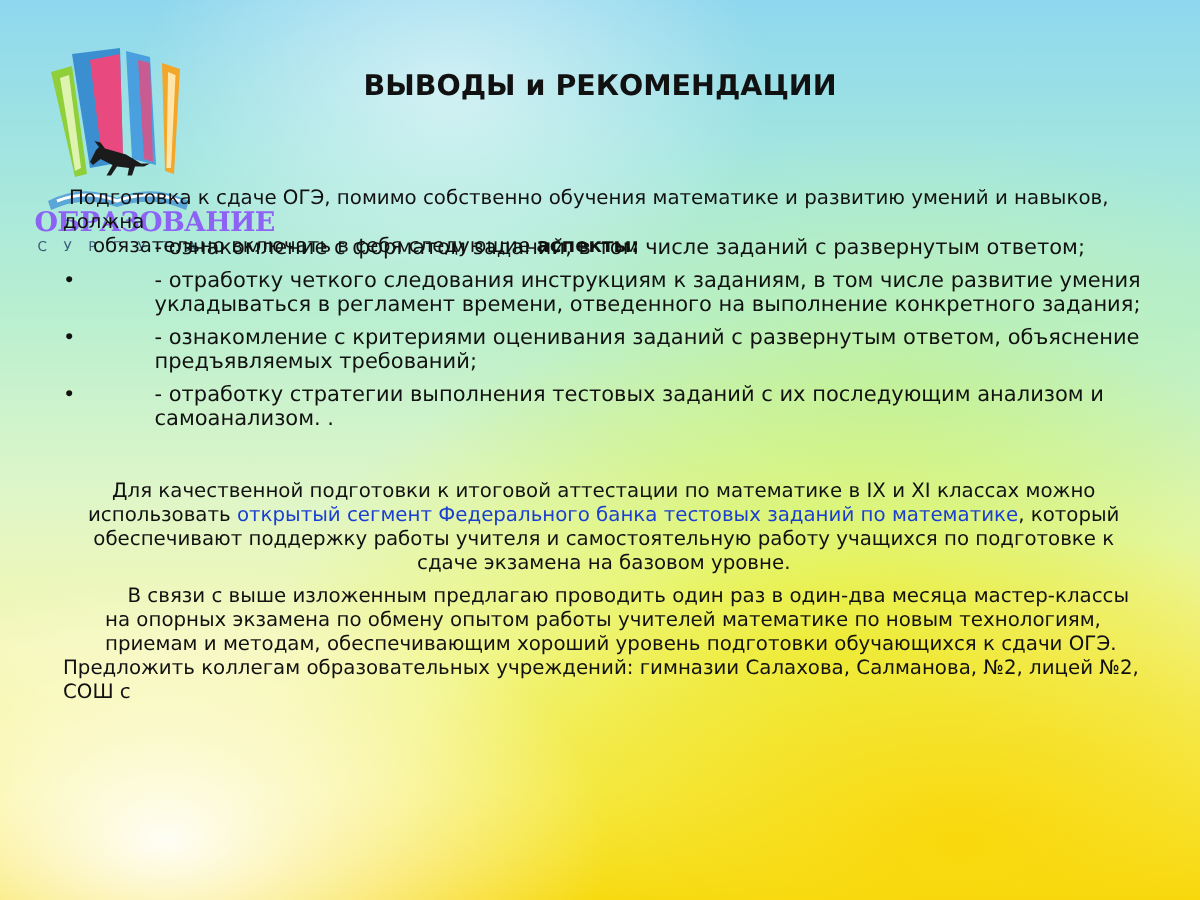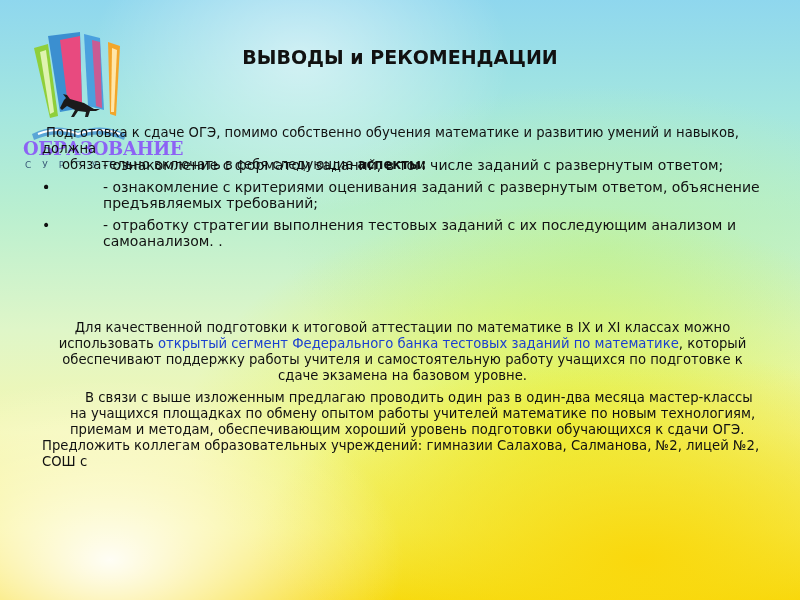--- a/index.html
+++ b/index.html
@@ -96,30 +96,30 @@
 
   <div class="title">ВЫВОДЫ и РЕКОМЕНДАЦИИ</div>
 
   <div class="intro">
     <div class="p1">Подготовка к сдаче ОГЭ, помимо собственно обучения математике и развитию умений и навыков, должна</div>
     <div class="p1b"><span>обязательно включать в себя следующие </span><b>аспекты:</b></div>
   </div>
 
   <ul class="bullets">
     <li class="first"><span class="dot"></span><span>- ознакомление с форматом заданий, в том числе заданий с развернутым ответом;</span></li>
-    <li><span class="dot">•</span></li>
+    <li><span class="dot">•</span><span>- отработку четкого следования инструкциям к заданиям, в том числе развитие умения укладываться в регламент времени, отведенного на выполнение конкретного задания;</span></li>
     <li><span class="dot">•</span><span>- ознакомление с критериями оценивания заданий с развернутым ответом, объяснение предъявляемых требований;</span></li>
     <li><span class="dot">•</span><span>- отработку стратегии выполнения тестовых заданий с их последующим анализом и самоанализом. .</span></li>
   </ul>
 
   <div class="para2">
     <span>Для качественной подготовки к итоговой аттестации по математике в IX и XI классах можно использовать </span><a>открытый сегмент Федерального банка тестовых заданий по математике</a><span>, который обеспечивают поддержку работы учителя и самостоятельную работу учащихся по подготовке к сдаче экзамена на базовом уровне.</span>
   </div>
 
   <div class="para3">
-    <div class="first">В связи с выше изложенным предлагаю проводить один раз в один-два месяца мастер-классы на учащихся площадках по обмену опытом работы учителей математике по новым технологиям, приемам и методам, обеспечивающим хороший уровень подготовки обучающихся к сдачи ОГЭ.</div>
+    <div class="first">В связи с выше изложенным предлагаю проводить один раз в один-два месяца мастер-классы на опорных экзамена по обмену опытом работы учителей математике по новым технологиям, приемам и методам, обеспечивающим хороший уровень подготовки обучающихся к сдачи ОГЭ.</div>
   </div>
 
   <div class="para4">
     <div>Предложить коллегам образовательных учреждений: гимназии Салахова, Салманова, №2, лицей №2, СОШ с</div>
   </div>
 
 </div>
 
 </body></html>

